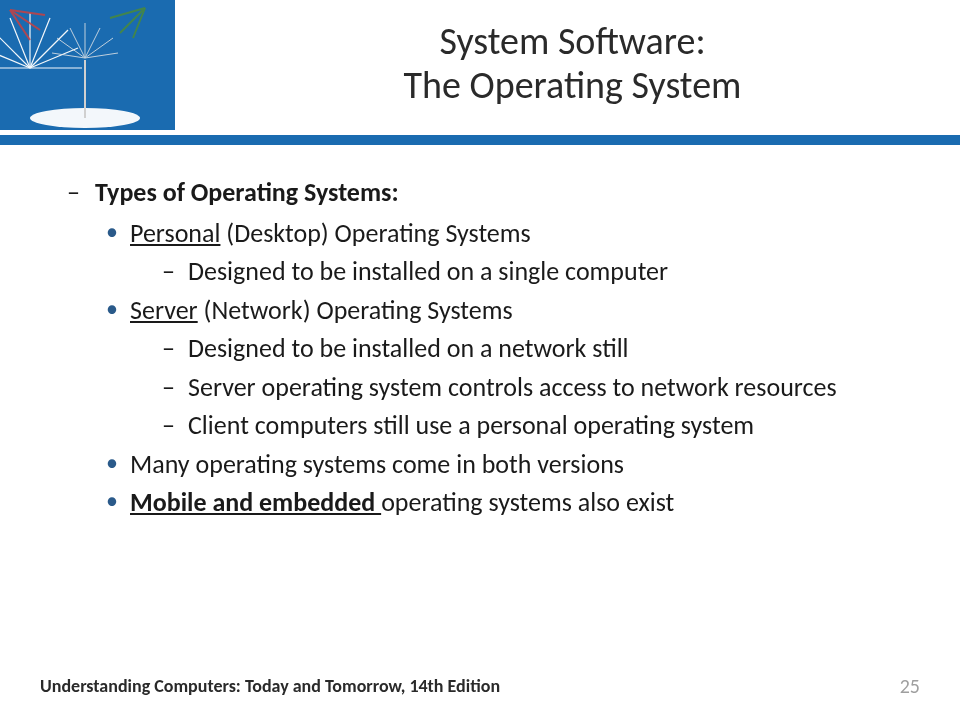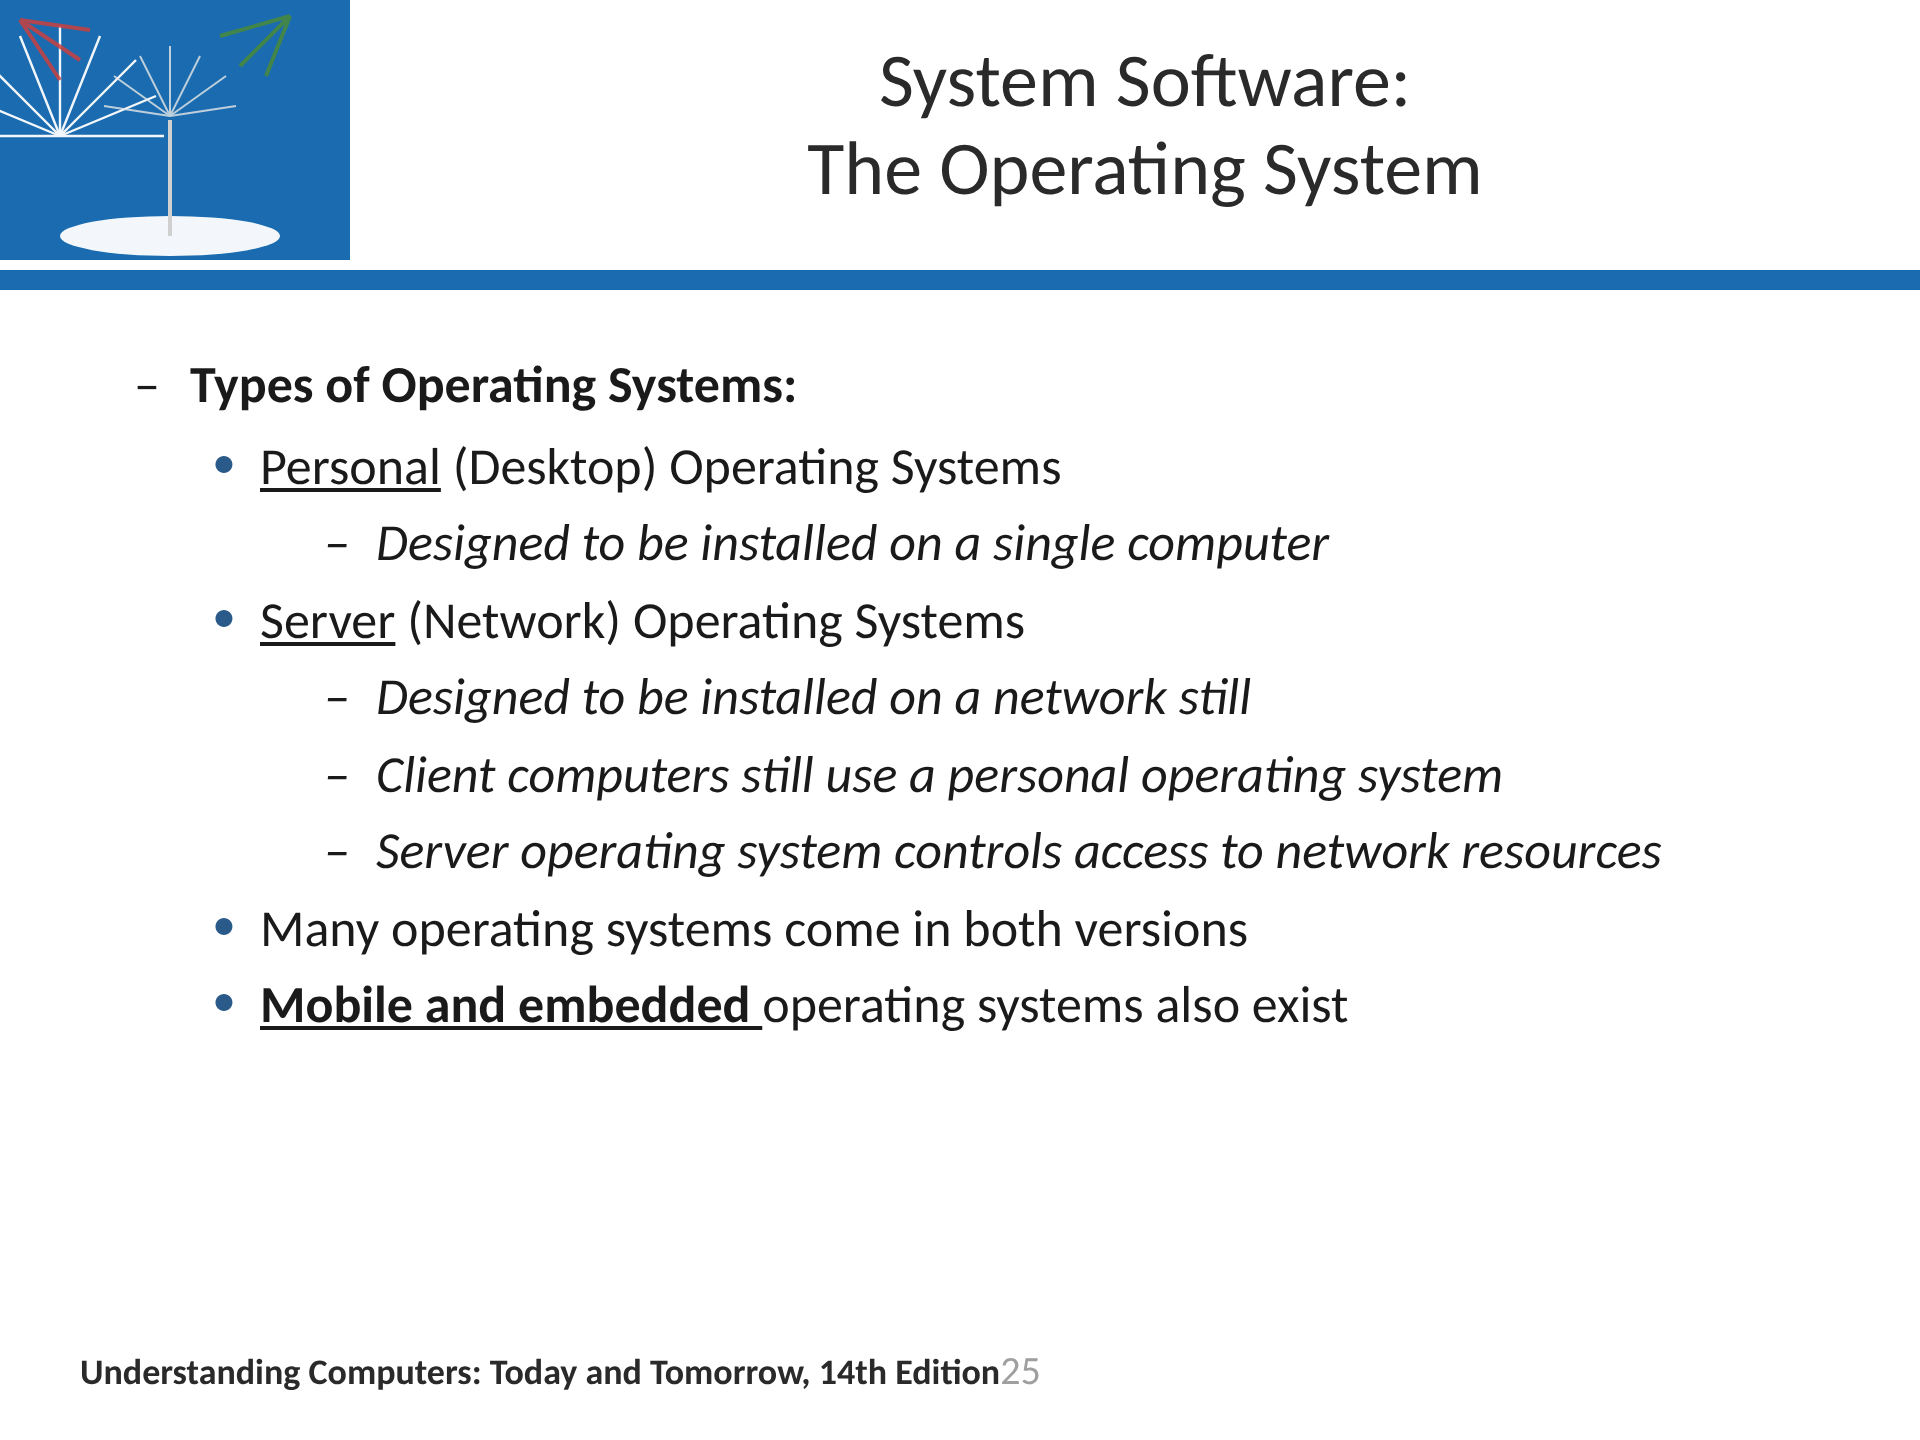--- a/index.html
+++ b/index.html
@@ -73,36 +73,36 @@
       left: -24px;
       top: 0;
       color: #2a5a8a;
       font-size: 24px;
     }
     .level3 {
       margin-left: 118px;
       position: relative;
       margin-bottom: 6px;
       padding-right: 30px;
-      font-style: italic;
     }
     .level3::before {
       content: "–";
       position: absolute;
       left: -26px;
       top: 0;
     }
     .u { text-decoration: underline; }
     .b { font-weight: 700; }
     .footer {
       position: absolute;
       bottom: 22px;
       left: 40px;
       right: 40px;
       display: flex;
+      justify-content: space-between;
       align-items: center;
     }
     .footer-text {
       font-size: 18px;
       font-weight: 700;
       color: #2a2a2a;
     }
     .page-num {
       font-size: 20px;
       color: #9f9f9f;
@@ -172,22 +172,22 @@
 
   <div class="level2">
     <span class="u">Personal</span><span> (Desktop) Operating Systems</span>
   </div>
   <div class="level3">Designed to be installed on a single computer</div>
 
   <div class="level2">
     <span class="u">Server</span><span> (Network) Operating Systems</span>
   </div>
   <div class="level3">Designed to be installed on a network still</div>
+  <div class="level3">Server operating system controls access to network resources</div>
   <div class="level3">Client computers still use a personal operating system</div>
-  <div class="level3">Server operating system controls access to network resources</div>
 
   <div class="level2">Many operating systems come in both versions</div>
 
   <div class="level2">
     <span class="b u">Mobile and embedded </span><span>operating systems also exist</span>
   </div>
 </div>
 
 <div class="footer">
   <div class="footer-text">Understanding Computers: Today and Tomorrow, 14th Edition</div>

